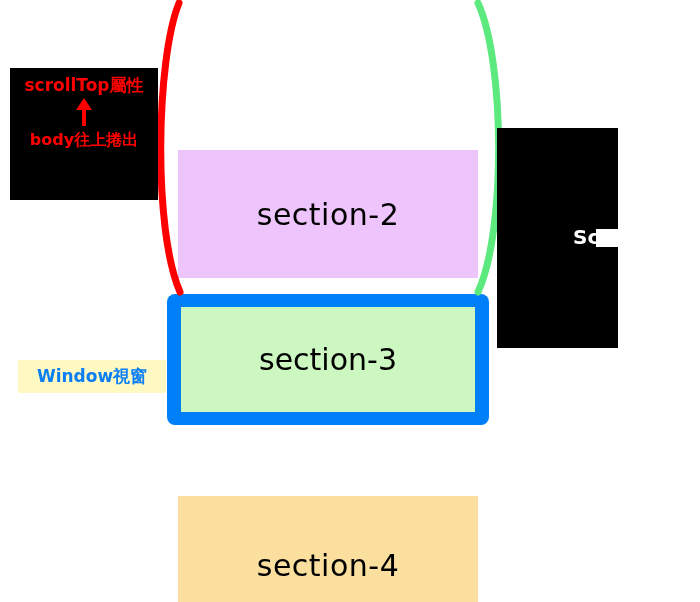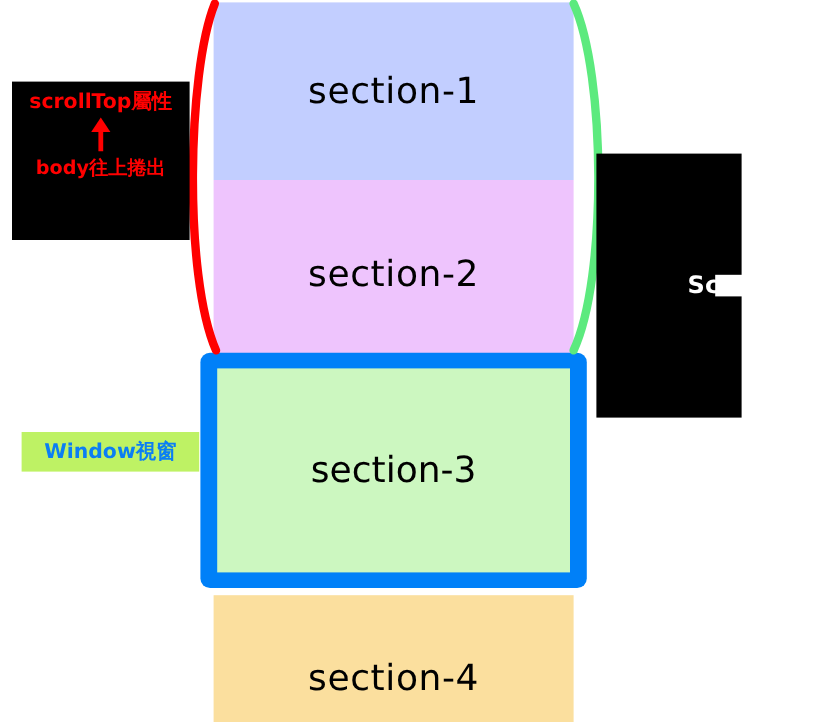--- a/index.html
+++ b/index.html
@@ -26,30 +26,30 @@
     display: flex;
     align-items: center;
     justify-content: center;
     color: #000000;
     font-size: 30px;
     font-family: "DejaVu Sans", "Liberation Sans", sans-serif;
     letter-spacing: 0.5px;
     box-sizing: border-box;
   }
   #section-1 { top: 2px;   height: 148px; background: #c2ceff; }
-  #section-2 { top: 150px; height: 156px; background: #eec4fd; }
+  #section-2 { top: 150px; height: 128px; background: #eec4fd; }
   #section-4 { top: 464px; height: 138px; background: #fbdf9e; margin-top: 32px; }
 
   
   #window-frame {
     position: absolute;
     left: 167px;
     top: 294px;
     width: 322px;
-    height: 196px;
+    height: 131px;
     background: #0080f8;
     border-radius: 8px;
     box-sizing: border-box;
     padding: 13px 14px;
   }
   #section-3 {
     position: relative;
     left: 0;
     top: 0;
     width: 100%;
@@ -108,21 +108,21 @@
     line-height: 1.15;
   }
 
   
   #window-note {
     position: absolute;
     left: 18px;
     top: 360px;
     width: 148px;
     height: 33px;
-    background: #bef264;
+    background: #fef9c3;
     display: flex;
     align-items: center;
     justify-content: center;
     box-sizing: border-box;
   }
   #window-note-label {
     color: #0b7ef4;
     font-size: 17px;
     font-weight: bold;
     white-space: nowrap;
@@ -154,23 +154,20 @@
     width: 72px;
     height: 18px;
     background: #ffffff;
   }
 </style>
 </head>
 <body>
 
 <div id="canvas">
 
-  <div class="section" id="section-1">
-    <span>section-1</span>
-  </div>
 
   <div class="section" id="section-2">
     <span>section-2</span>
   </div>
 
   <div id="window-frame">
     <div id="section-3">
       <span>section-3</span>
     </div>
   </div>

